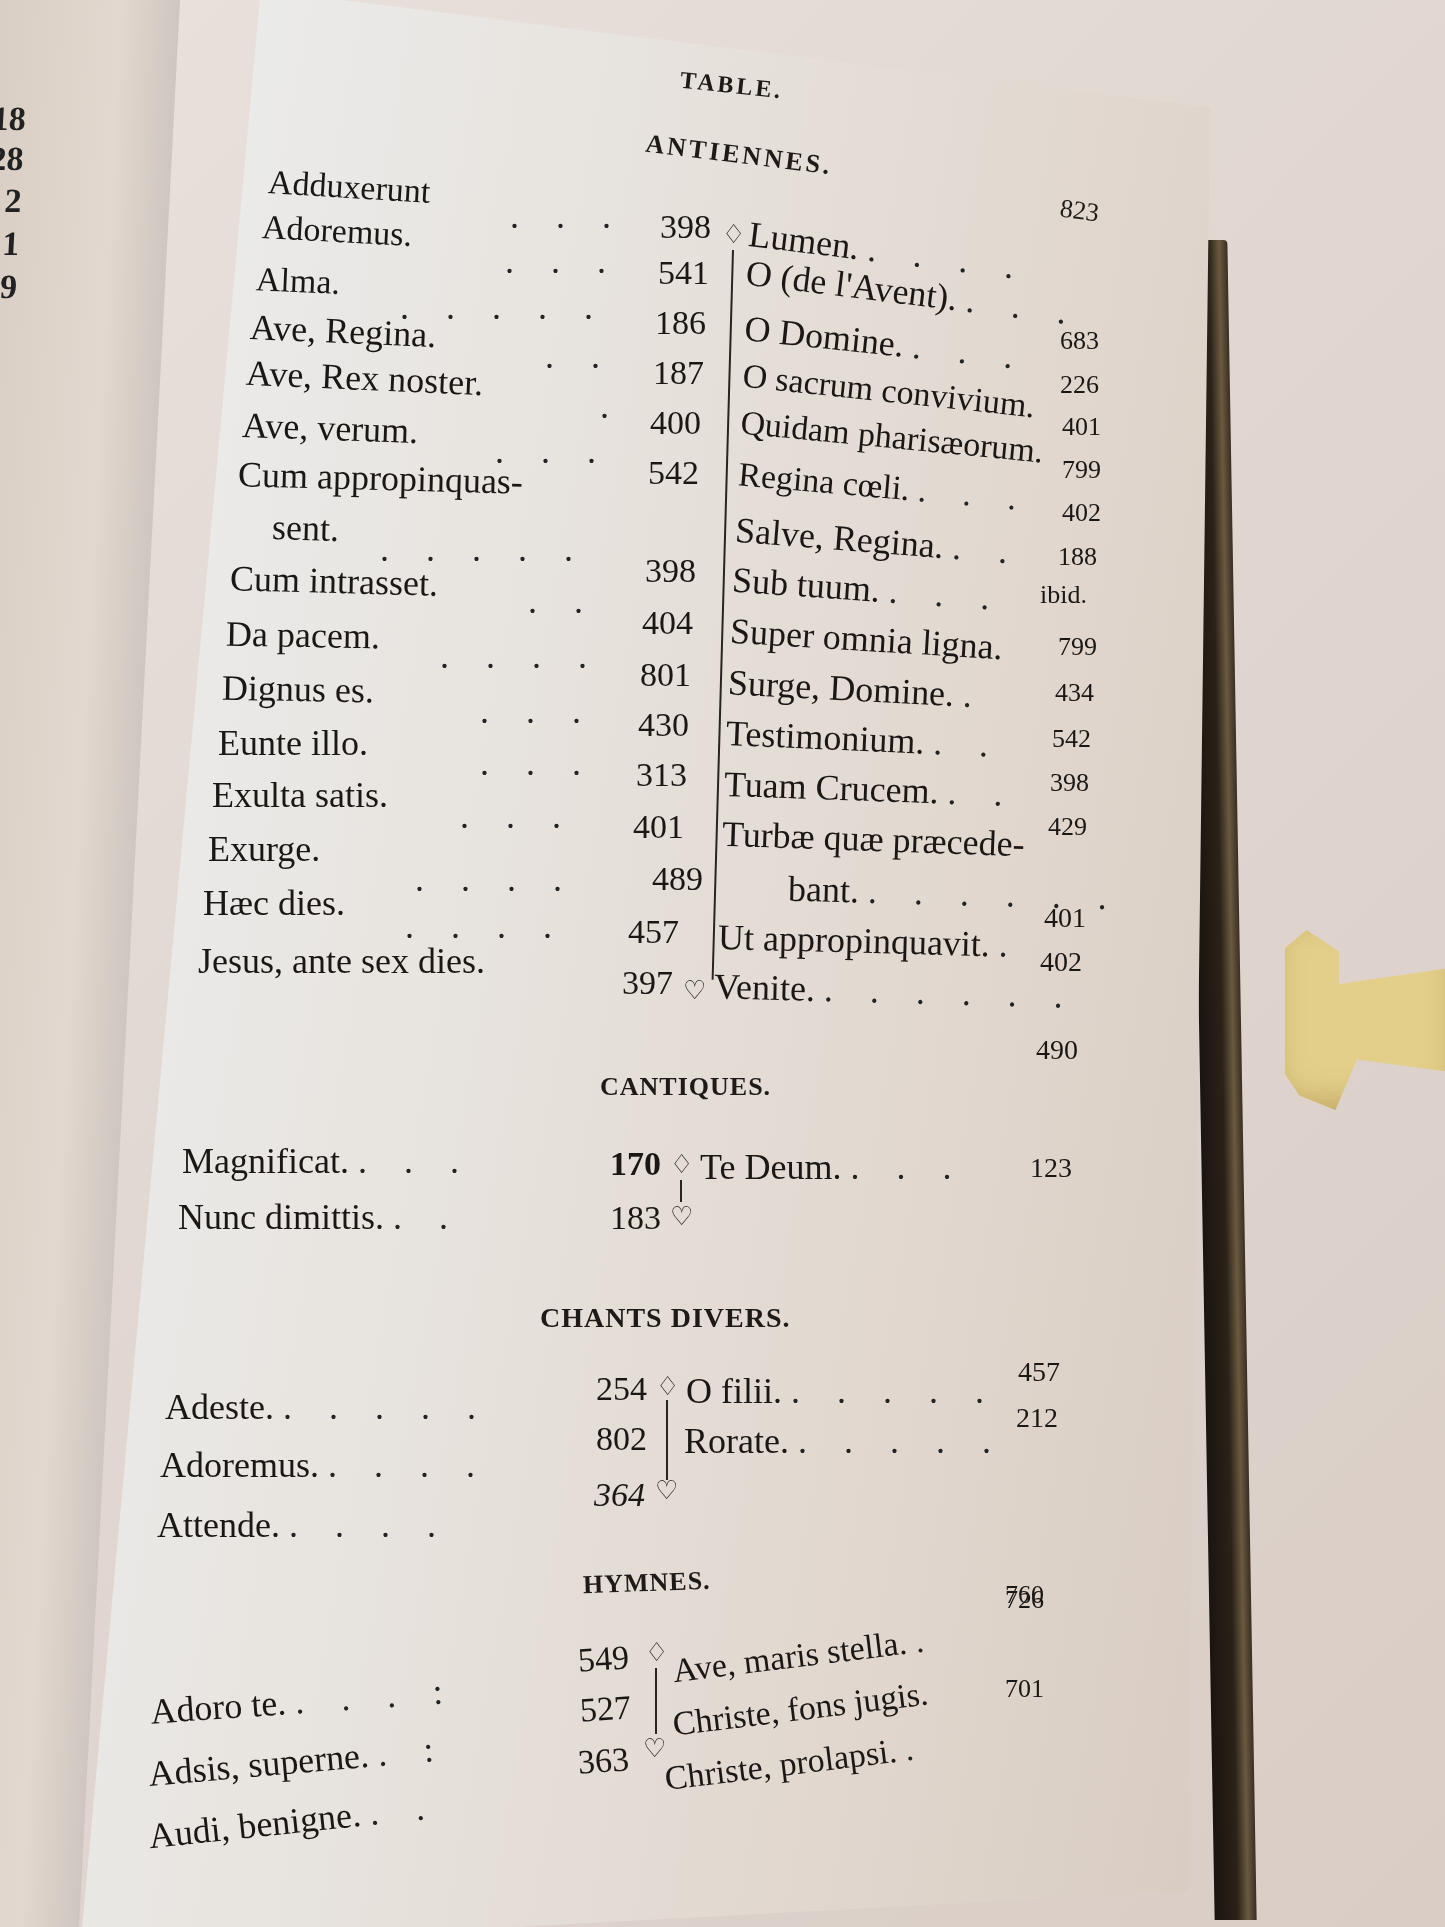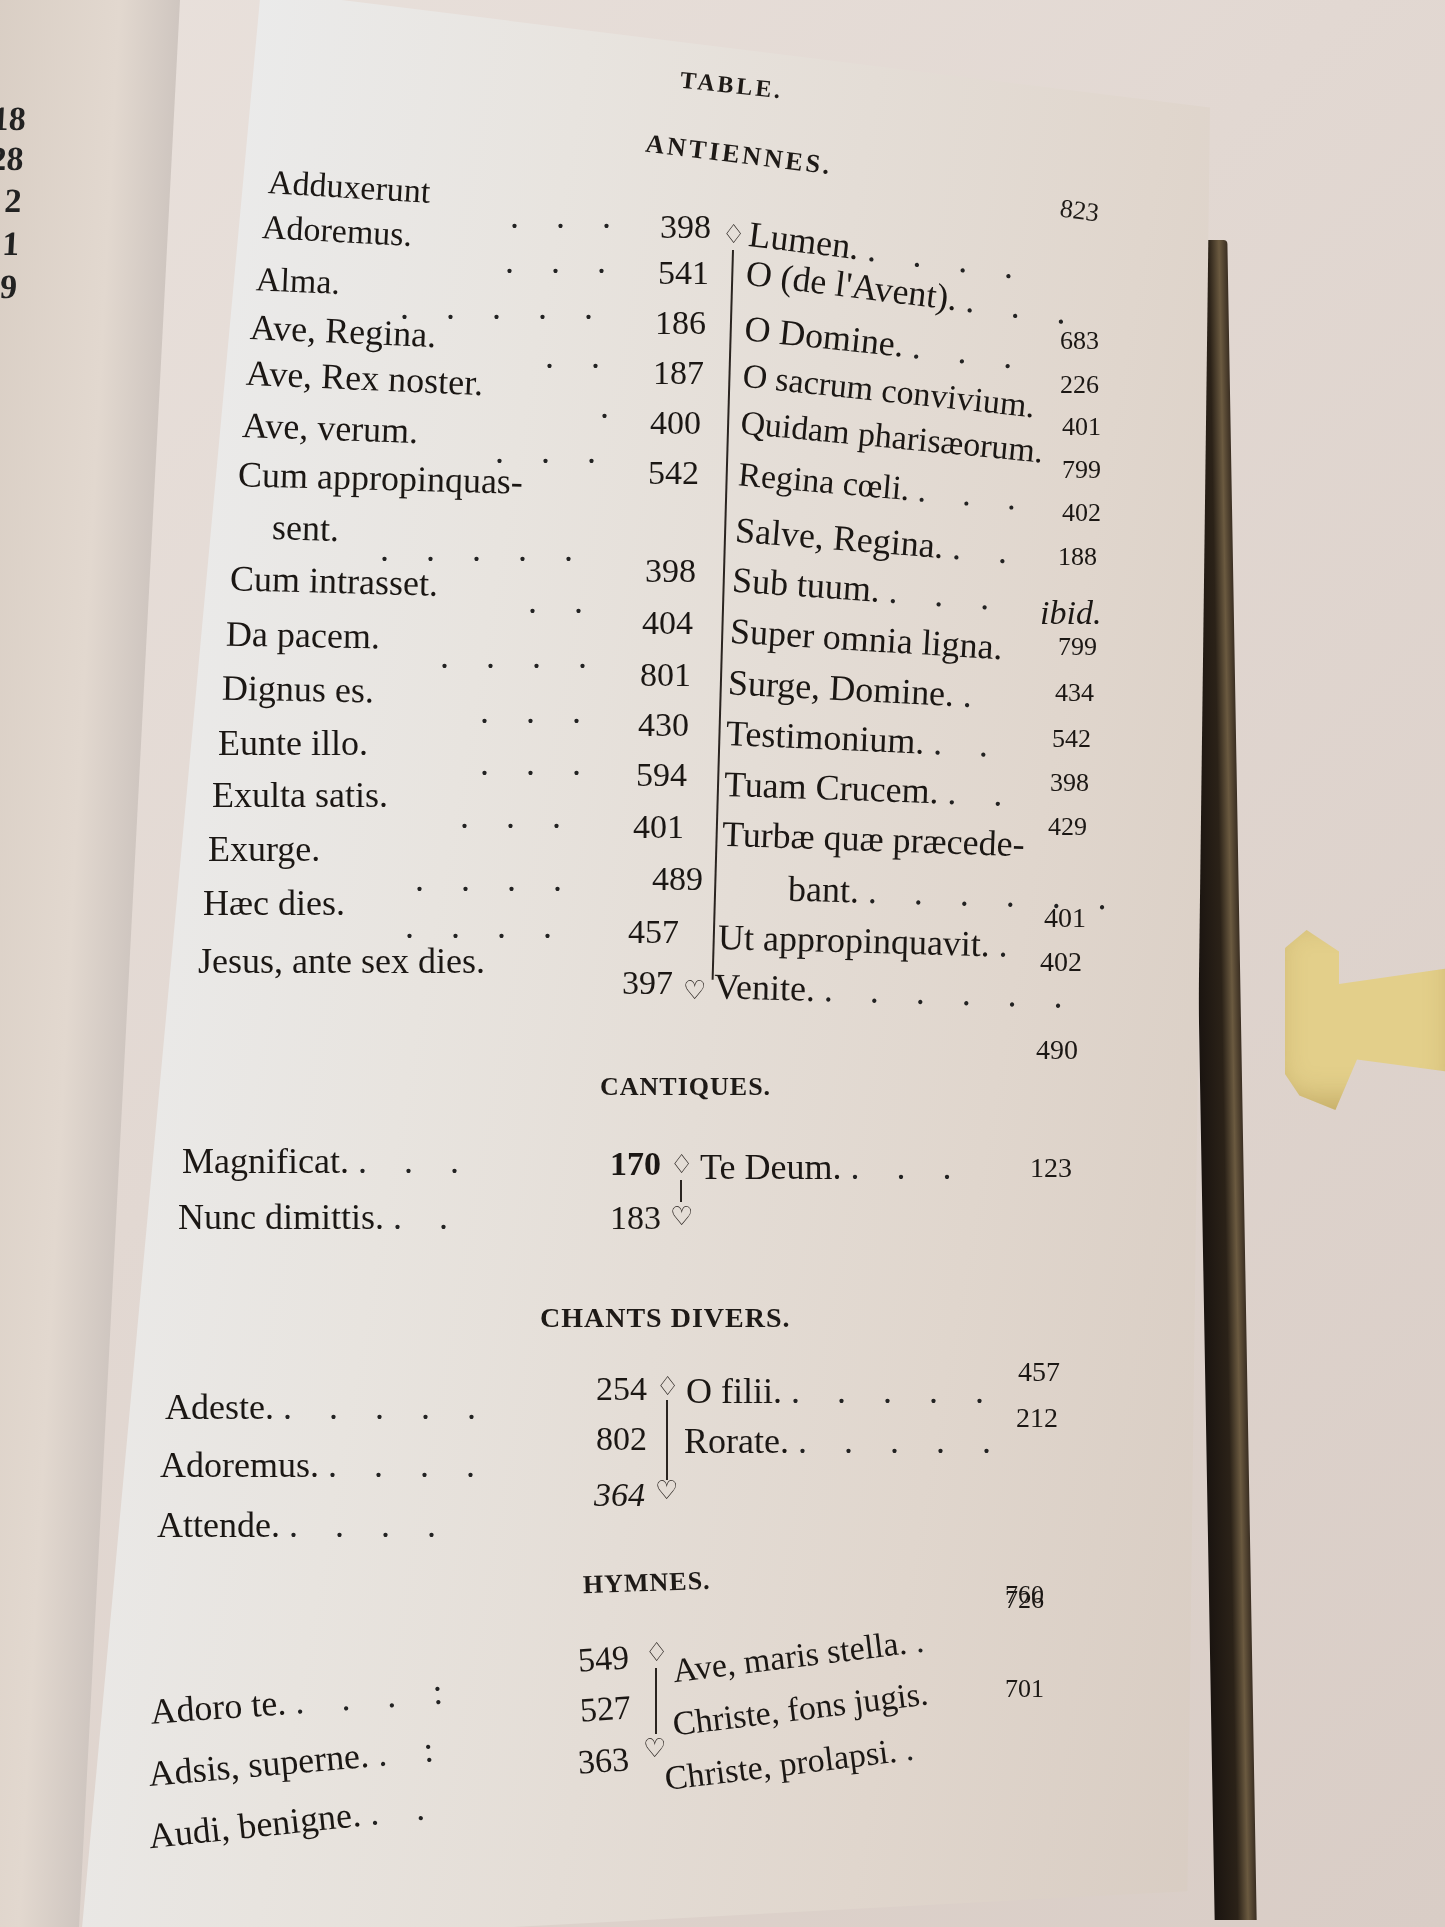--- a/index.html
+++ b/index.html
@@ -116,21 +116,21 @@
     <div class="entry" style="left:226px; top:614px; transform:rotate(1deg);"><span>Da pacem.</span></div>
     <div class="entry" style="left:440px; top:635px;"><span class="dots">. . . .</span></div>
     <div class="num" style="left:640px; top:656px;">801</div>
 
     <div class="entry" style="left:222px; top:668px; transform:rotate(1deg);"><span>Dignus es.</span></div>
     <div class="entry" style="left:480px; top:690px;"><span class="dots">. . .</span></div>
     <div class="num" style="left:638px; top:706px;">430</div>
 
     <div class="entry" style="left:218px; top:722px;"><span>Eunte illo.</span></div>
     <div class="entry" style="left:480px; top:742px;"><span class="dots">. . .</span></div>
-    <div class="num" style="left:636px; top:756px;">594</div>
+    <div class="num" style="left:636px; top:756px;">313</div>
 
     <div class="entry" style="left:212px; top:774px;"><span>Exulta satis.</span></div>
     <div class="entry" style="left:460px; top:795px;"><span class="dots">. . .</span></div>
     <div class="num" style="left:633px; top:808px;">401</div>
 
     <div class="entry" style="left:208px; top:828px;"><span>Exurge.</span></div>
     <div class="entry" style="left:415px; top:858px;"><span class="dots">. . . .</span></div>
     <div class="num" style="left:652px; top:860px;">489</div>
 
     <div class="entry" style="left:203px; top:882px;"><span>Hæc dies.</span></div>
@@ -160,21 +160,21 @@
     <div class="entry" style="left:740px; top:418px; transform:rotate(5.5deg); font-size:34px;"><span>Quidam pharisæorum.</span></div>
     <div class="num" style="left:1062px; top:455px; font-size:26px;">799</div>
 
     <div class="entry" style="left:738px; top:468px; transform:rotate(5deg); font-size:34px;"><span>Regina cœli.</span> <span class="dots">. . .</span></div>
     <div class="num" style="left:1062px; top:498px; font-size:26px;">402</div>
 
     <div class="entry" style="left:735px; top:520px; transform:rotate(4.5deg);"><span>Salve, Regina.</span> <span class="dots">. .</span></div>
     <div class="num" style="left:1058px; top:542px; font-size:26px;">188</div>
 
     <div class="entry" style="left:732px; top:568px; transform:rotate(4deg);"><span>Sub tuum.</span> <span class="dots">. . .</span></div>
-    <div class="num" style="left:1040px; top:594px; font-size:34px; font-style:italic;">ibid.</div>
+    <div class="num" style="left:1040px; top:580px; font-size:26px; ">ibid.</div>
 
     <div class="entry" style="left:730px; top:618px; transform:rotate(3.5deg);"><span>Super omnia ligna.</span></div>
     <div class="num" style="left:1058px; top:632px; font-size:26px;">799</div>
 
     <div class="entry" style="left:728px; top:668px; transform:rotate(3deg);"><span>Surge, Domine.</span> <span class="dots">.</span></div>
     <div class="num" style="left:1055px; top:678px; font-size:26px;">434</div>
 
     <div class="entry" style="left:726px; top:718px; transform:rotate(2.5deg);"><span>Testimonium.</span> <span class="dots">. .</span></div>
     <div class="num" style="left:1052px; top:724px; font-size:26px;">542</div>
 

